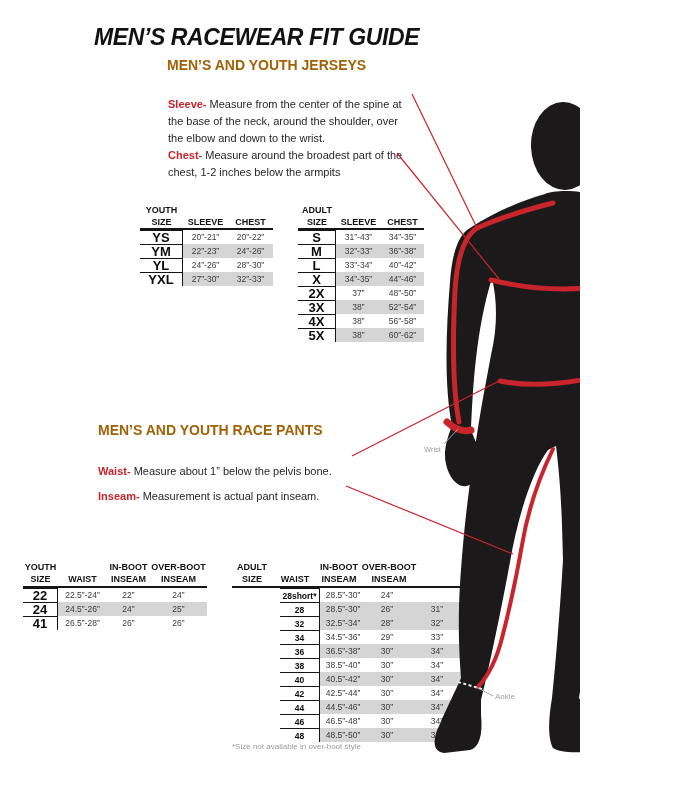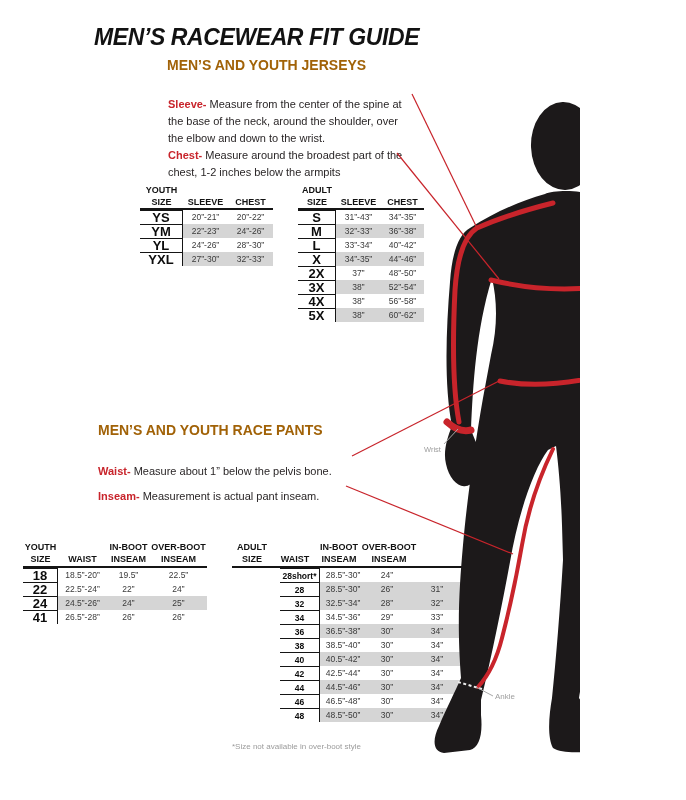--- a/index.html
+++ b/index.html
@@ -15,21 +15,21 @@
   .p-sleeve{left:168px;top:84px;width:245px;}
   .p-chest{left:168px;top:135px;width:245px;}
   .p-waist{left:98px;top:451px;width:270px;white-space:nowrap;}
   .p-inseam{left:98px;top:476px;width:270px;white-space:nowrap;}
   .red-label{color:#c8242b;font-weight:bold;}
   .footnote{left:232px;top:742px;font-size:8px;color:#9b9b9b;}
 
   
   .tbl{position:absolute;}
   .tbl *{box-sizing:border-box;}
-  .thead{display:flex;border-bottom:2px solid #151515;}
+  .thead{display:flex;border-bottom:2px solid #151515;margin-top:20px;}
   .th{display:flex;flex-direction:column;align-items:center;}
   .th-top,.th-bot{display:block;width:100%;text-align:center;font-weight:bold;font-size:9px;color:#121212;white-space:nowrap;}
   .t-yj .th-top,.t-aj .th-top{height:12px;line-height:12px;}
   .t-yj .th-bot,.t-aj .th-bot{height:12px;line-height:12px;}
   .t-yp .th-top,.t-ap .th-top{height:15px;line-height:17px;}
   .t-yp .th-bot,.t-ap .th-bot{height:12px;line-height:11px;}
   .tr{display:flex;height:14px;}
   .td{display:flex;align-items:center;justify-content:center;font-size:8.5px;color:#3a3a3a;white-space:nowrap;}
   .td.size{font-weight:bold;font-size:13px;color:#0c0c0c;border-right:1.6px solid #151515;}
   .t-ap .td.size{font-size:8.5px;margin-left:48px;}
@@ -181,26 +181,20 @@
           <div class="th-bot">WAIST</div>
         </div>
         <div class="th">
           <div class="th-top">IN-BOOT</div>
           <div class="th-bot">INSEAM</div>
         </div>
         <div class="th">
           <div class="th-top">OVER-BOOT</div>
           <div class="th-bot">INSEAM</div>
         </div>
-      </div>
-      <div class="tr">
-        <div class="td size">18</div>
-        <div class="td">18.5”-20”</div>
-        <div class="td">19.5”</div>
-        <div class="td">22.5”</div>
       </div>
       <div class="tr">
         <div class="td size">22</div>
         <div class="td">22.5”-24”</div>
         <div class="td">22”</div>
         <div class="td">24”</div>
       </div>
       <div class="tr alt">
         <div class="td size">24</div>
         <div class="td">24.5”-26”</div>

